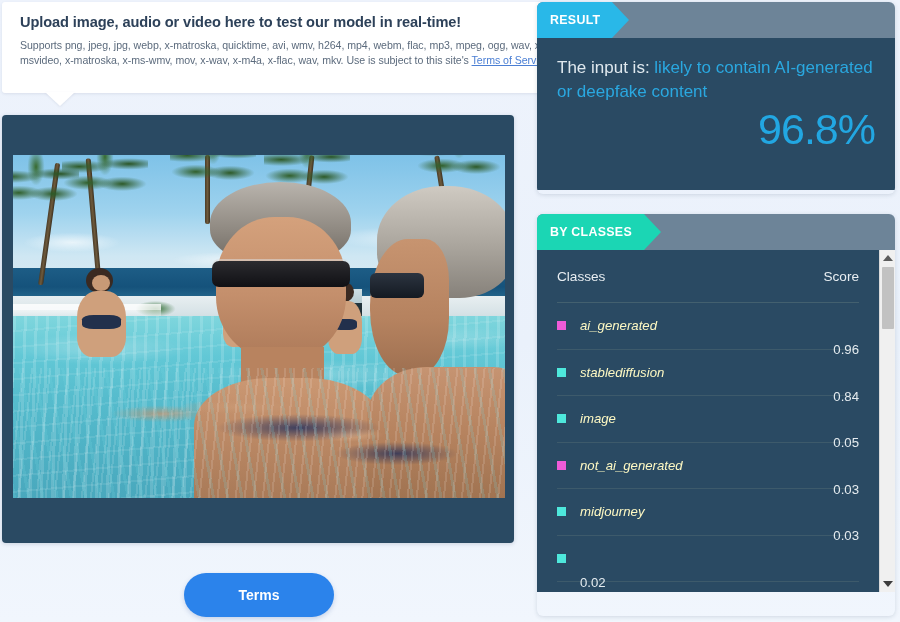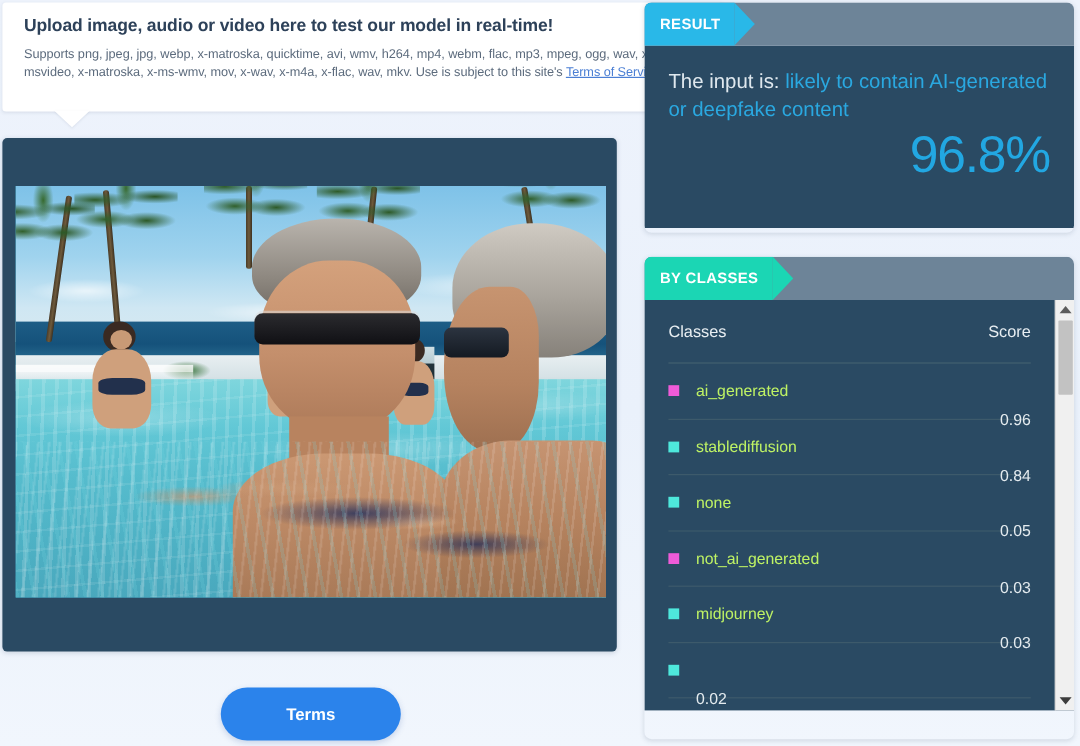--- a/index.html
+++ b/index.html
@@ -333,22 +333,23 @@
     height: 46.5px;
     border-bottom: 1px solid #3d5a6b;
   }
   .swatch {
     width: 9px; height: 9px;
     flex: 0 0 9px;
     margin-right: 14px;
   }
   .class-name {
     flex: 1;
-    color: #bef264;
+    color: #fef9c3;
     font-size: 13.2px;
+    font-style: italic;
   }
   .class-score {
     color: #e4ebef;
     font-size: 13.2px;
     margin-top: 48px;
   }
   
   #classes-sb {
     width: 16px;
     background: #f0f0f0;
@@ -480,21 +481,21 @@
             <span class="class-name">ai_generated</span>
             <span class="class-score">0.96</span>
           </div>
           <div class="class-row">
             <span class="swatch" style="background: rgb(78, 232, 220);"></span>
             <span class="class-name">stablediffusion</span>
             <span class="class-score">0.84</span>
           </div>
           <div class="class-row">
             <span class="swatch" style="background: rgb(78, 232, 220);"></span>
-            <span class="class-name">none</span>
+            <span class="class-name">image</span>
             <span class="class-score">0.05</span>
           </div>
           <div class="class-row">
             <span class="swatch" style="background: rgb(239, 91, 216);"></span>
             <span class="class-name">not_ai_generated</span>
             <span class="class-score">0.03</span>
           </div>
           <div class="class-row">
             <span class="swatch" style="background: rgb(78, 232, 220);"></span>
             <span class="class-name">midjourney</span>

